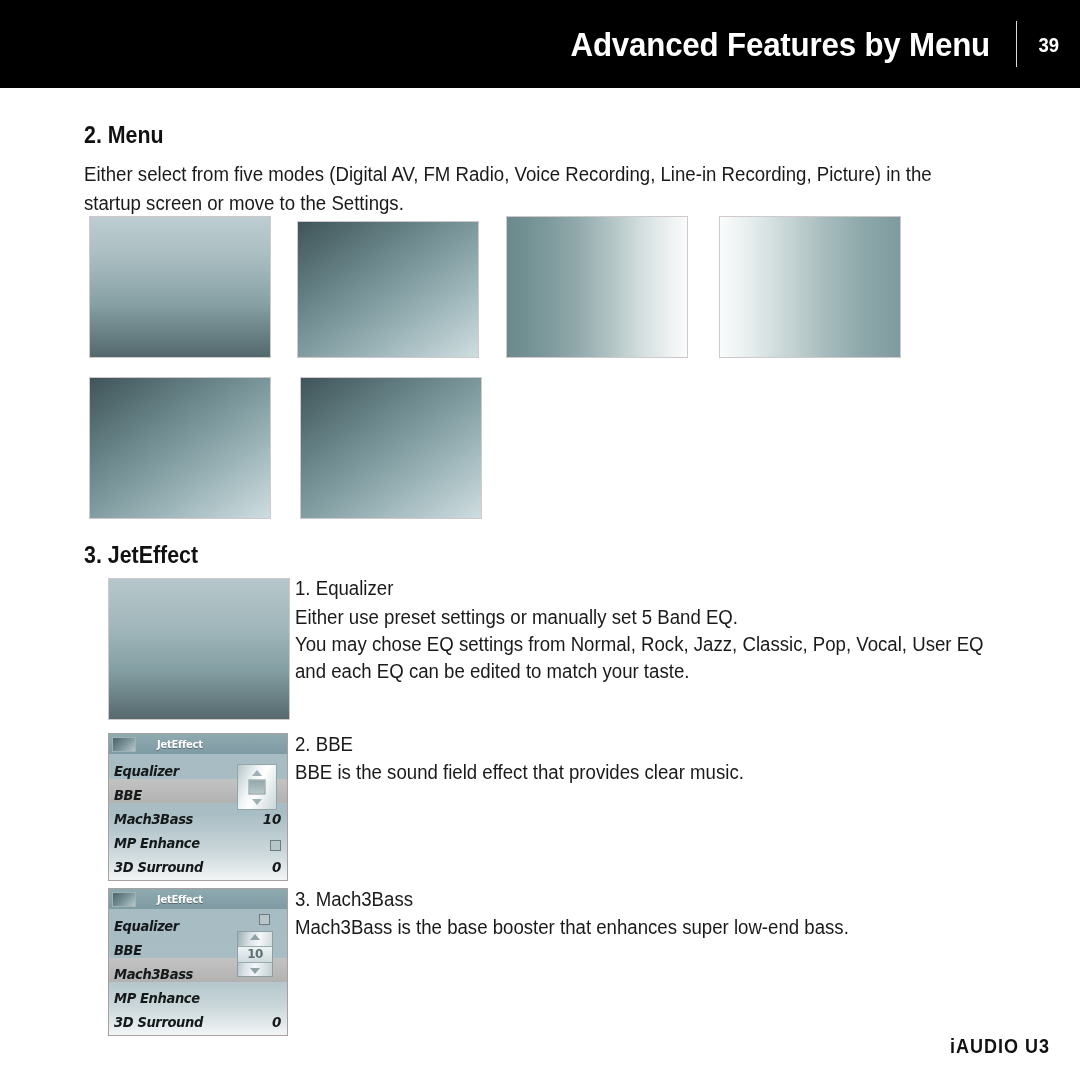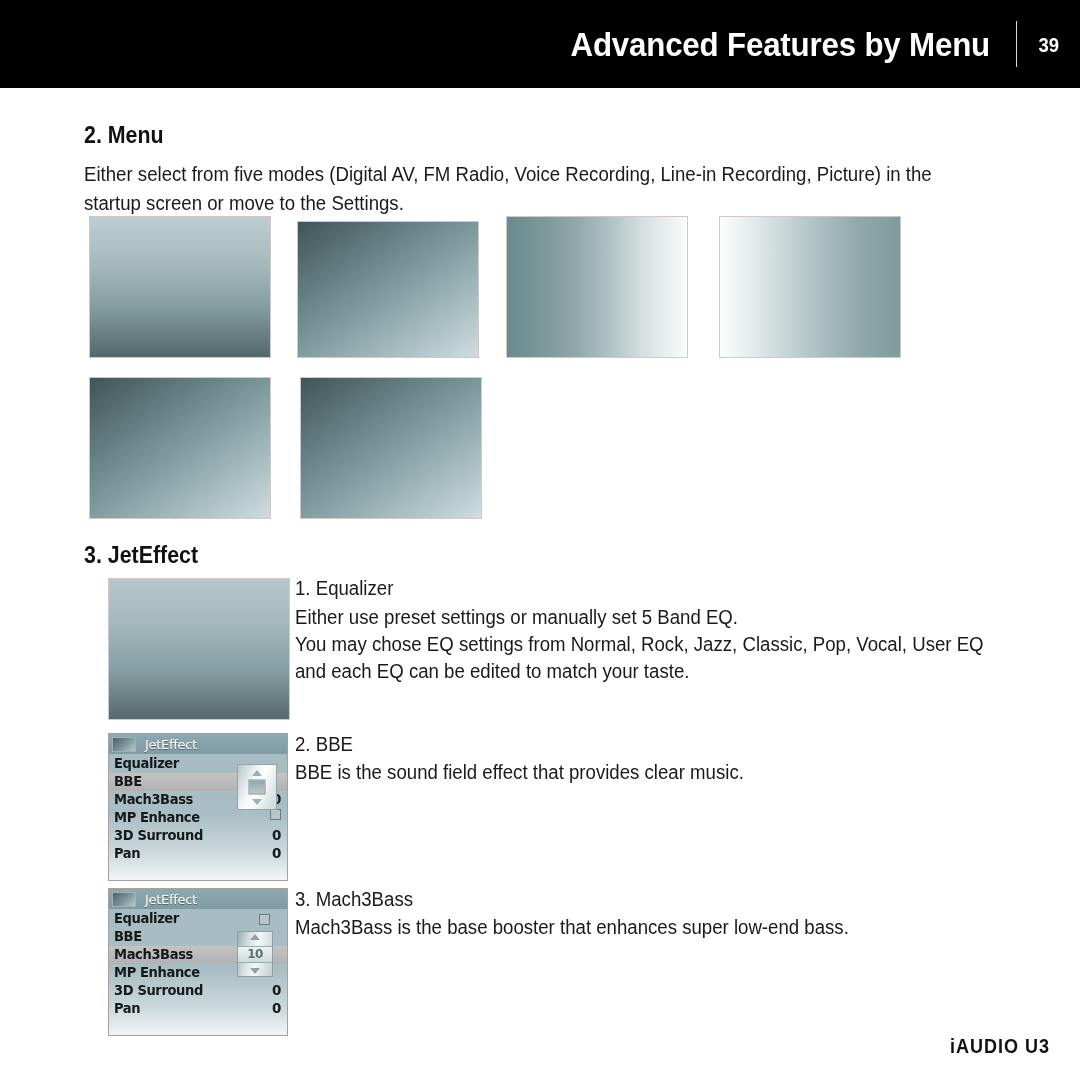--- a/index.html
+++ b/index.html
@@ -106,35 +106,36 @@
     display: flex;
     align-items: center;
   }
   .lcd-appicon {
     width: 24px; height: 15px;
     margin-left: 3px;
     background: linear-gradient(135deg, #4d6469 0%, #7d979c 55%, #b9c9cc 100%);
     border: 1px solid #9fb2b6;
   }
   .lcd-title {
-    font-size: 13px;
-    font-weight: normal;
+    font-size: 10px;
+    font-weight: bold;
     color: #ffffff;
-    margin-left: 9px;
+    margin-left: 21px;
     letter-spacing: -0.3px;
     text-shadow: 0 1px 0 rgba(0,0,0,0.35);
   }
   .lcd-rows { position: relative; padding-top: 1px; }
   .lcd-row {
     position: relative;
-    height: 18px;
-    display: flex;
-    align-items: flex-start;
+    height: 24px;
+    display: flex;
+    align-items: flex-end;
     justify-content: space-between;
     padding: 0 6px 0 5px;
+    font-style: italic;
   }
   .lcd-row.sel { background: linear-gradient(180deg, #c3c3c3 0%, #b2b2b2 100%); }
   .lcd-label {
     font-size: 13.5px;
     font-weight: bold;
     color: #15191a;
     letter-spacing: -0.4px;
     transform: scaleX(0.97);
     transform-origin: left center;
     white-space: nowrap;

